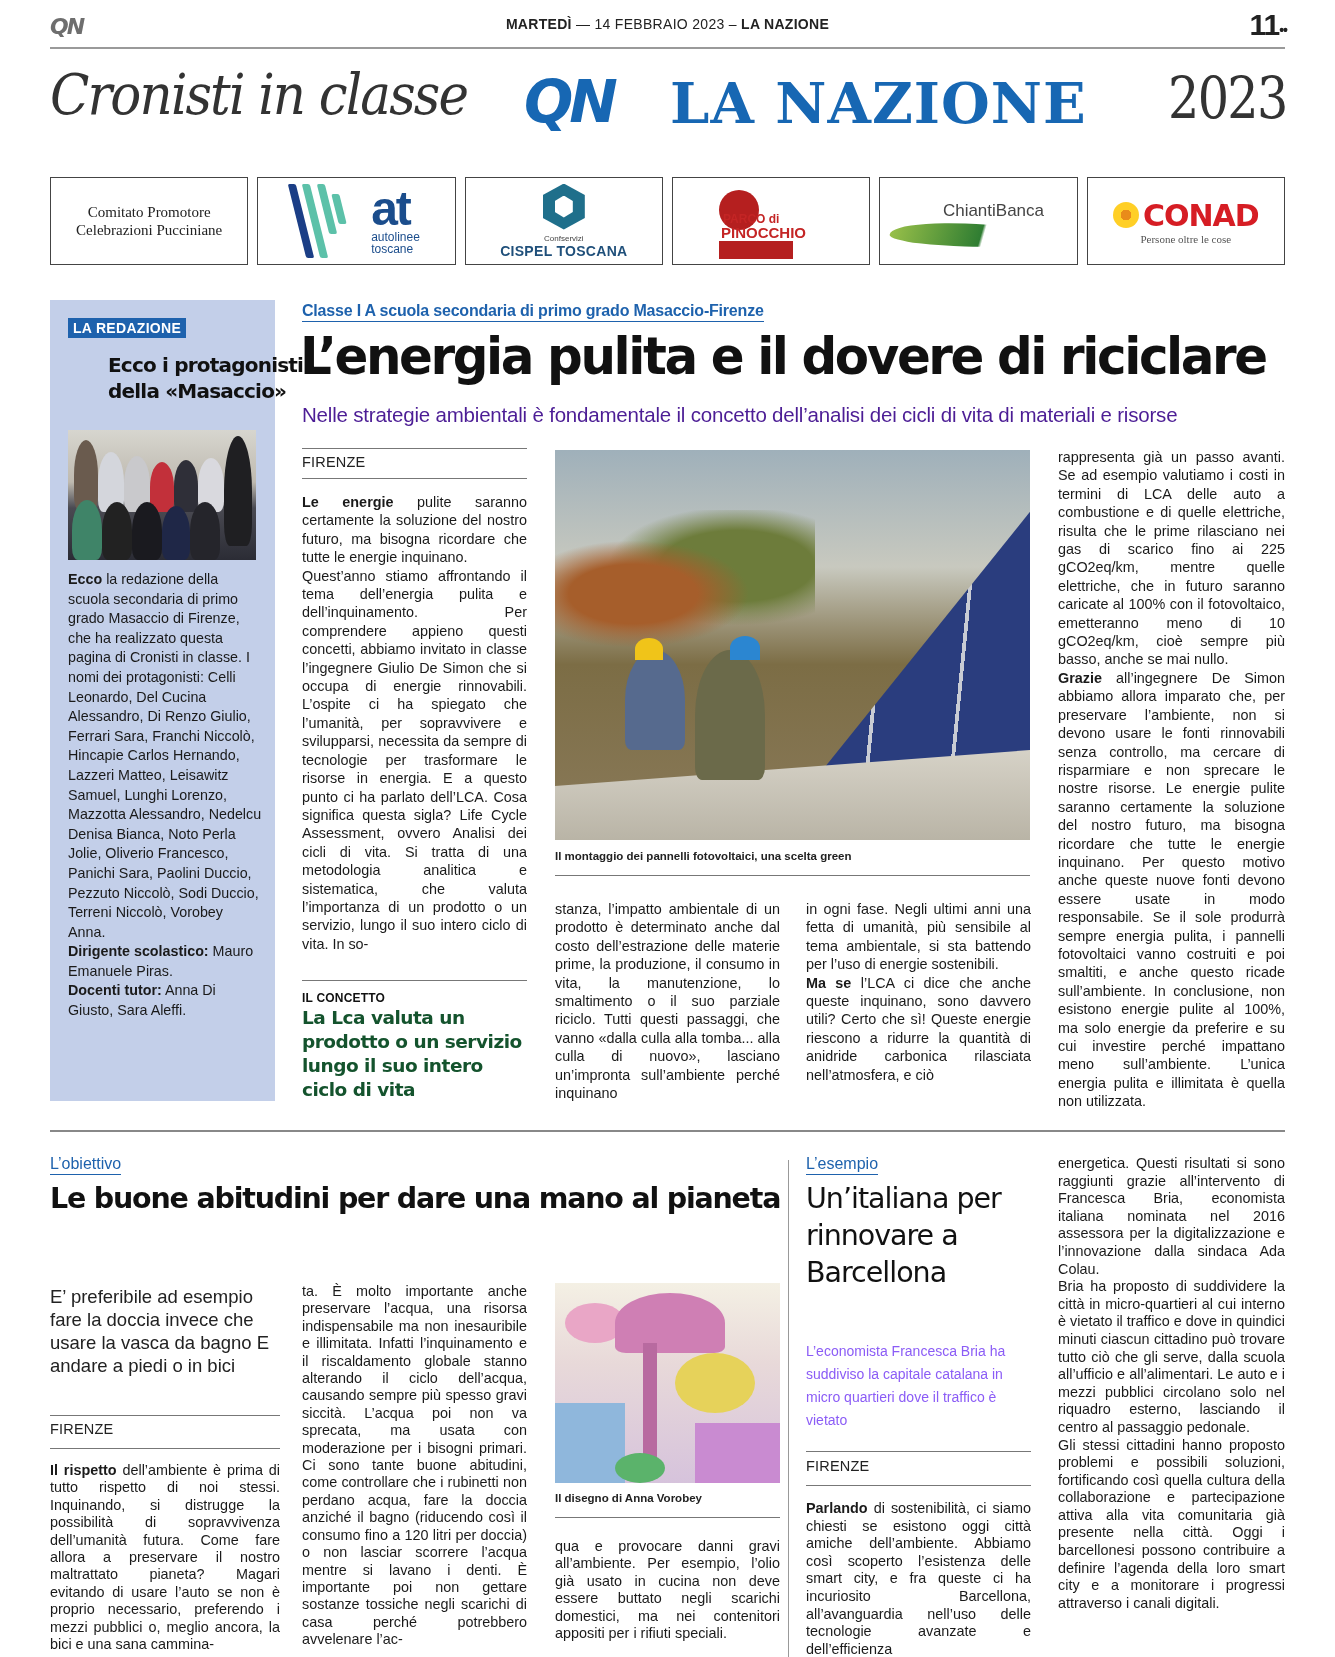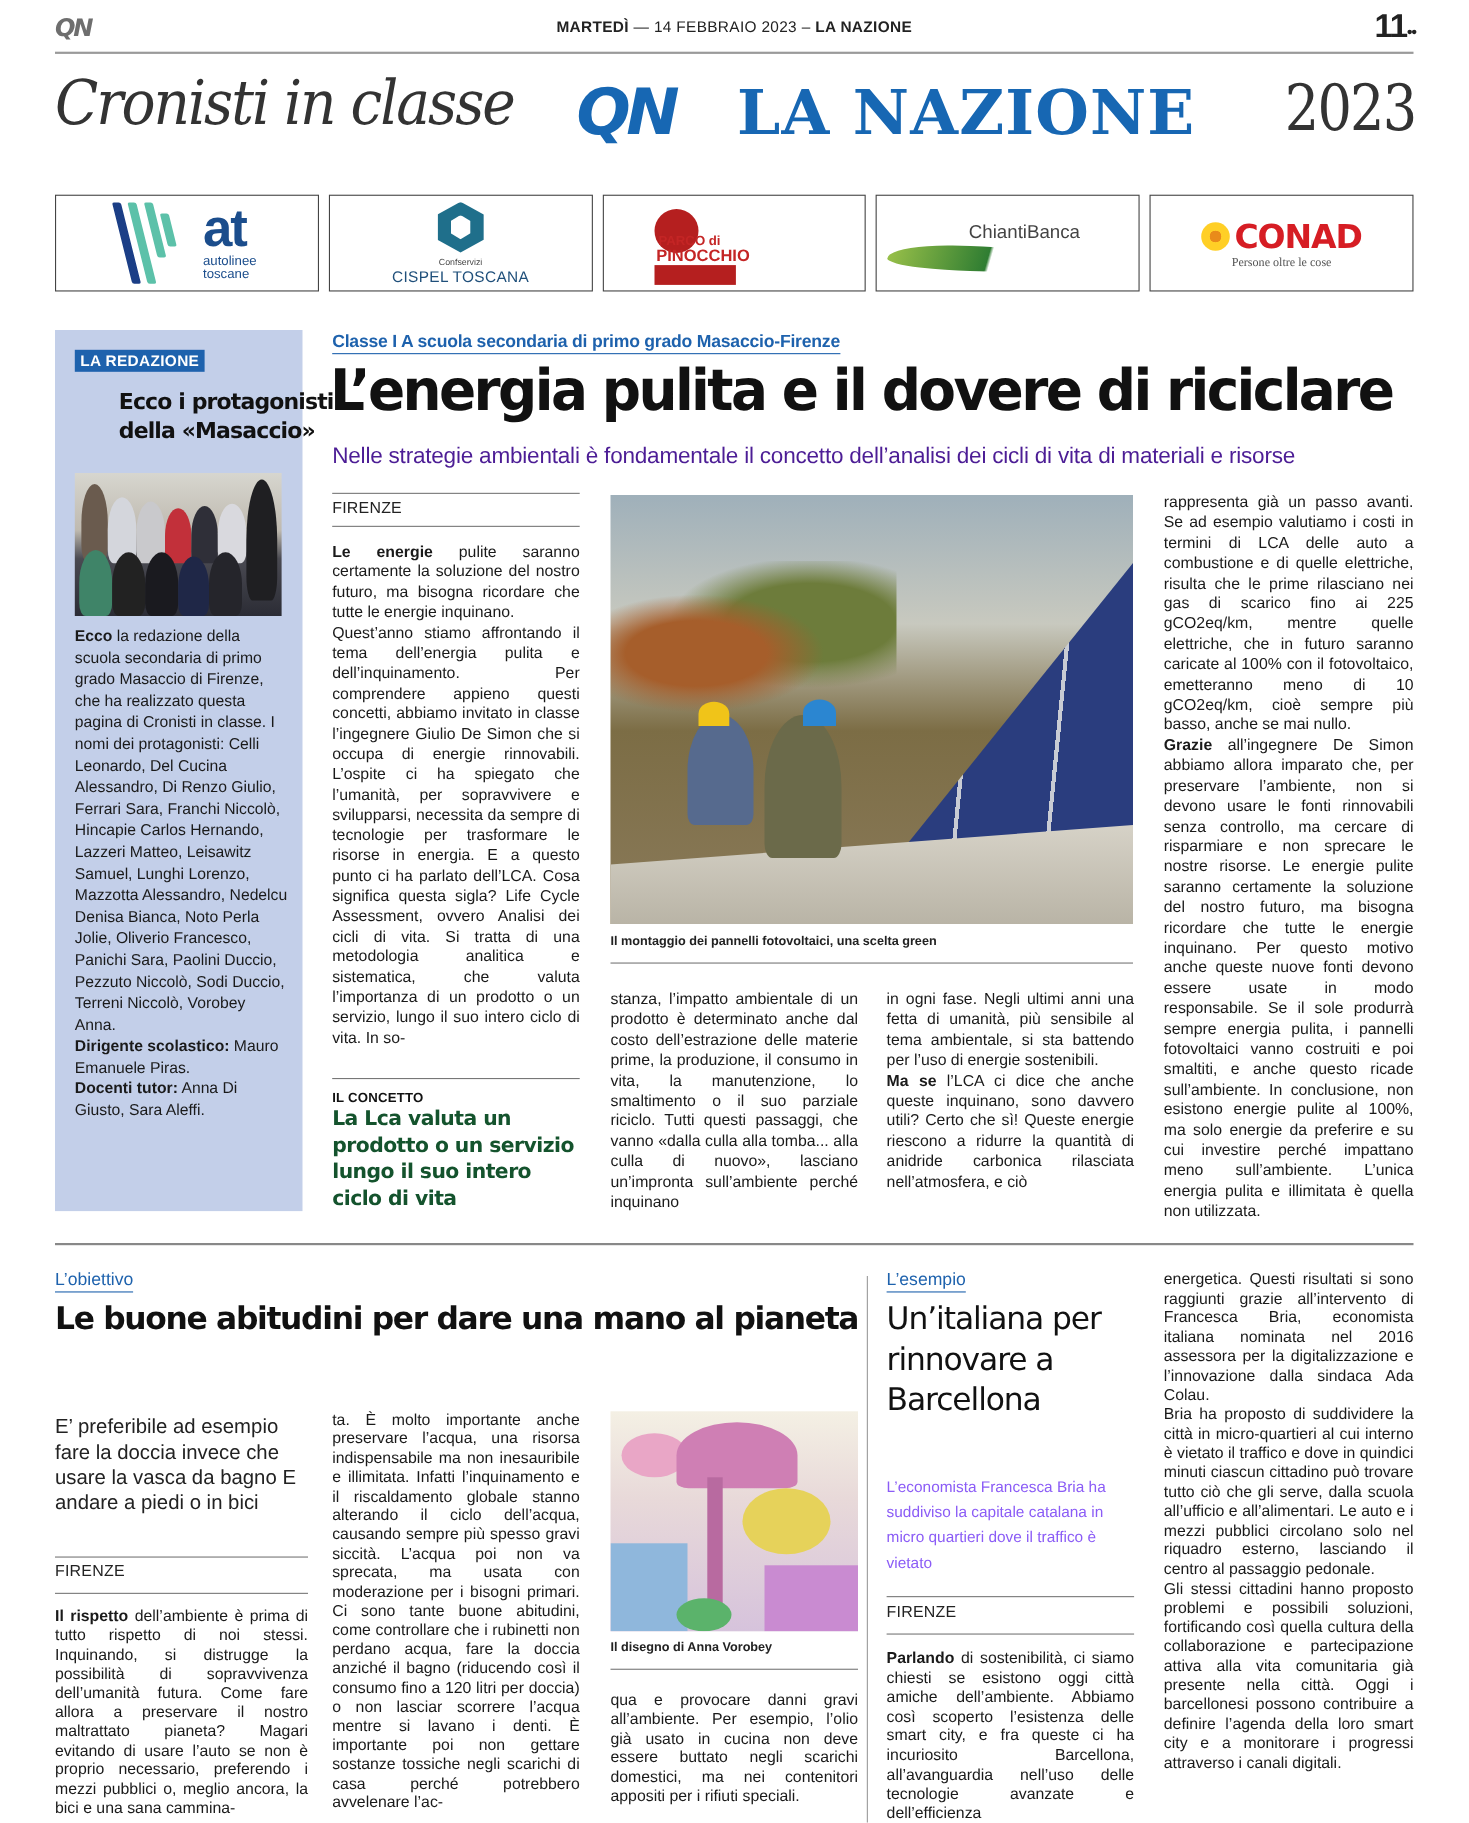--- a/index.html
+++ b/index.html
@@ -25,21 +25,21 @@
   .sponsor { flex: 1; border: 1px solid #444; height: 88px; display: flex; align-items: center; justify-content: center; flex-direction: column; text-align: center; overflow: hidden; position: relative; }
   .sp1 { font-family: "Liberation Serif", serif; font-size: 15px; color: #222; line-height: 18px; }
   .sp2 { flex-direction: row; gap: 8px; }
   .sp2 .stripes { width: 70px; height: 74px; position: relative; }
   .sp2 .stripes i { position: absolute; top: 0; width: 8px; height: 74px; transform: skewX(14deg); border-radius: 2px; }
   .sp2 .at { font-size: 48px; font-weight: 700; color: #1b4d8c; line-height: 44px; letter-spacing: -2px; }
   .sp2 .sub { font-size: 12px; color: #1b4d8c; line-height: 12px; }
   .sp3 .hex { width: 42px; height: 46px; background: #1f6f8b; clip-path: polygon(50% 0, 100% 25%, 100% 75%, 50% 100%, 0 75%, 0 25%); position: relative; margin-bottom: 4px; }
   .sp3 .hex::after { content: ""; position: absolute; left: 12px; top: 12px; width: 18px; height: 22px; background: #fff; clip-path: polygon(50% 0, 100% 25%, 100% 75%, 50% 100%, 0 75%, 0 25%); }
   .sp3 .small { font-size: 8px; color: #444; }
-  .sp3 .big { font-size: 14px; font-weight: 400; color: #1f4f7a; letter-spacing: 0.3px; }
+  .sp3 .big { font-size: 14px; font-weight: 700; color: #1f4f7a; letter-spacing: 0.3px; }
   .sp4 .ball { width: 40px; height: 40px; border-radius: 50%; background: #b51f1f; position: absolute; left: 46px; top: 12px; }
   .sp4 .t1 { position: absolute; left: 50px; top: 34px; font-size: 12px; font-weight: 700; color: #c42525; }
   .sp4 .t2 { position: absolute; left: 48px; top: 46px; font-size: 15px; font-weight: 700; color: #c42525; }
   .sp4 .band { position: absolute; left: 46px; top: 63px; width: 74px; height: 18px; background: #b51f1f; }
   .sp5 .name { font-size: 17px; color: #444; margin-left: 30px; margin-top: -20px; }
   .sp5 .leaf { position: absolute; left: 10px; top: 44px; width: 150px; height: 26px; background: linear-gradient(100deg, #9cc24a, #2f7d32 60%, transparent 62%); border-radius: 80% 20% 80% 20%; transform: rotate(6deg); }
   .sp6 .big { font-family: "DejaVu Serif", serif; font-weight: 900; font-style: italic; font-size: 36px; color: #c21a1a; letter-spacing: -2px; line-height: 38px; }
   .sp6 .small { font-family: "Liberation Serif", serif; font-weight: 700; font-size: 12px; color: #c21a1a; letter-spacing: 0.3px; }
   .sp7 .row { display: flex; align-items: center; gap: 4px; }
   .sp7 .flower { width: 26px; height: 26px; border-radius: 50%; background: radial-gradient(circle, #e98b1a 0 28%, #ffcf26 30%); }
@@ -100,20 +100,24 @@
 </div>
 <div class="abs pagenum"><span style="font-size:30px">11</span><span>••</span></div>
 <div class="abs rule-top"></div>
 
 <div class="abs masthead-left">Cronisti in classe</div>
 <div class="abs masthead-qn">QN</div>
 <div class="abs masthead-name">LA NAZIONE</div>
 <div class="abs masthead-year">2023</div>
 
 <div class="abs sponsors">
+  <div class="sponsor sp1">
+    <div>Comitato Promotore</div>
+    <div>Celebrazioni Pucciniane</div>
+  </div>
   <div class="sponsor sp2">
     <div class="stripes">
       <i style="left:4px;background:#1b3e86"></i>
         <i style="left:18px;background:#5cc1a9"></i>
         <i style="left:30px;background:#5cc1a9;height:50px"></i>
         <i style="left:42px;background:#5cc1a9;height:30px;top:10px"></i>
     </div>
     <div style="text-align:left">
       <div class="at">at</div>
       <div class="sub">autolinee</div>

